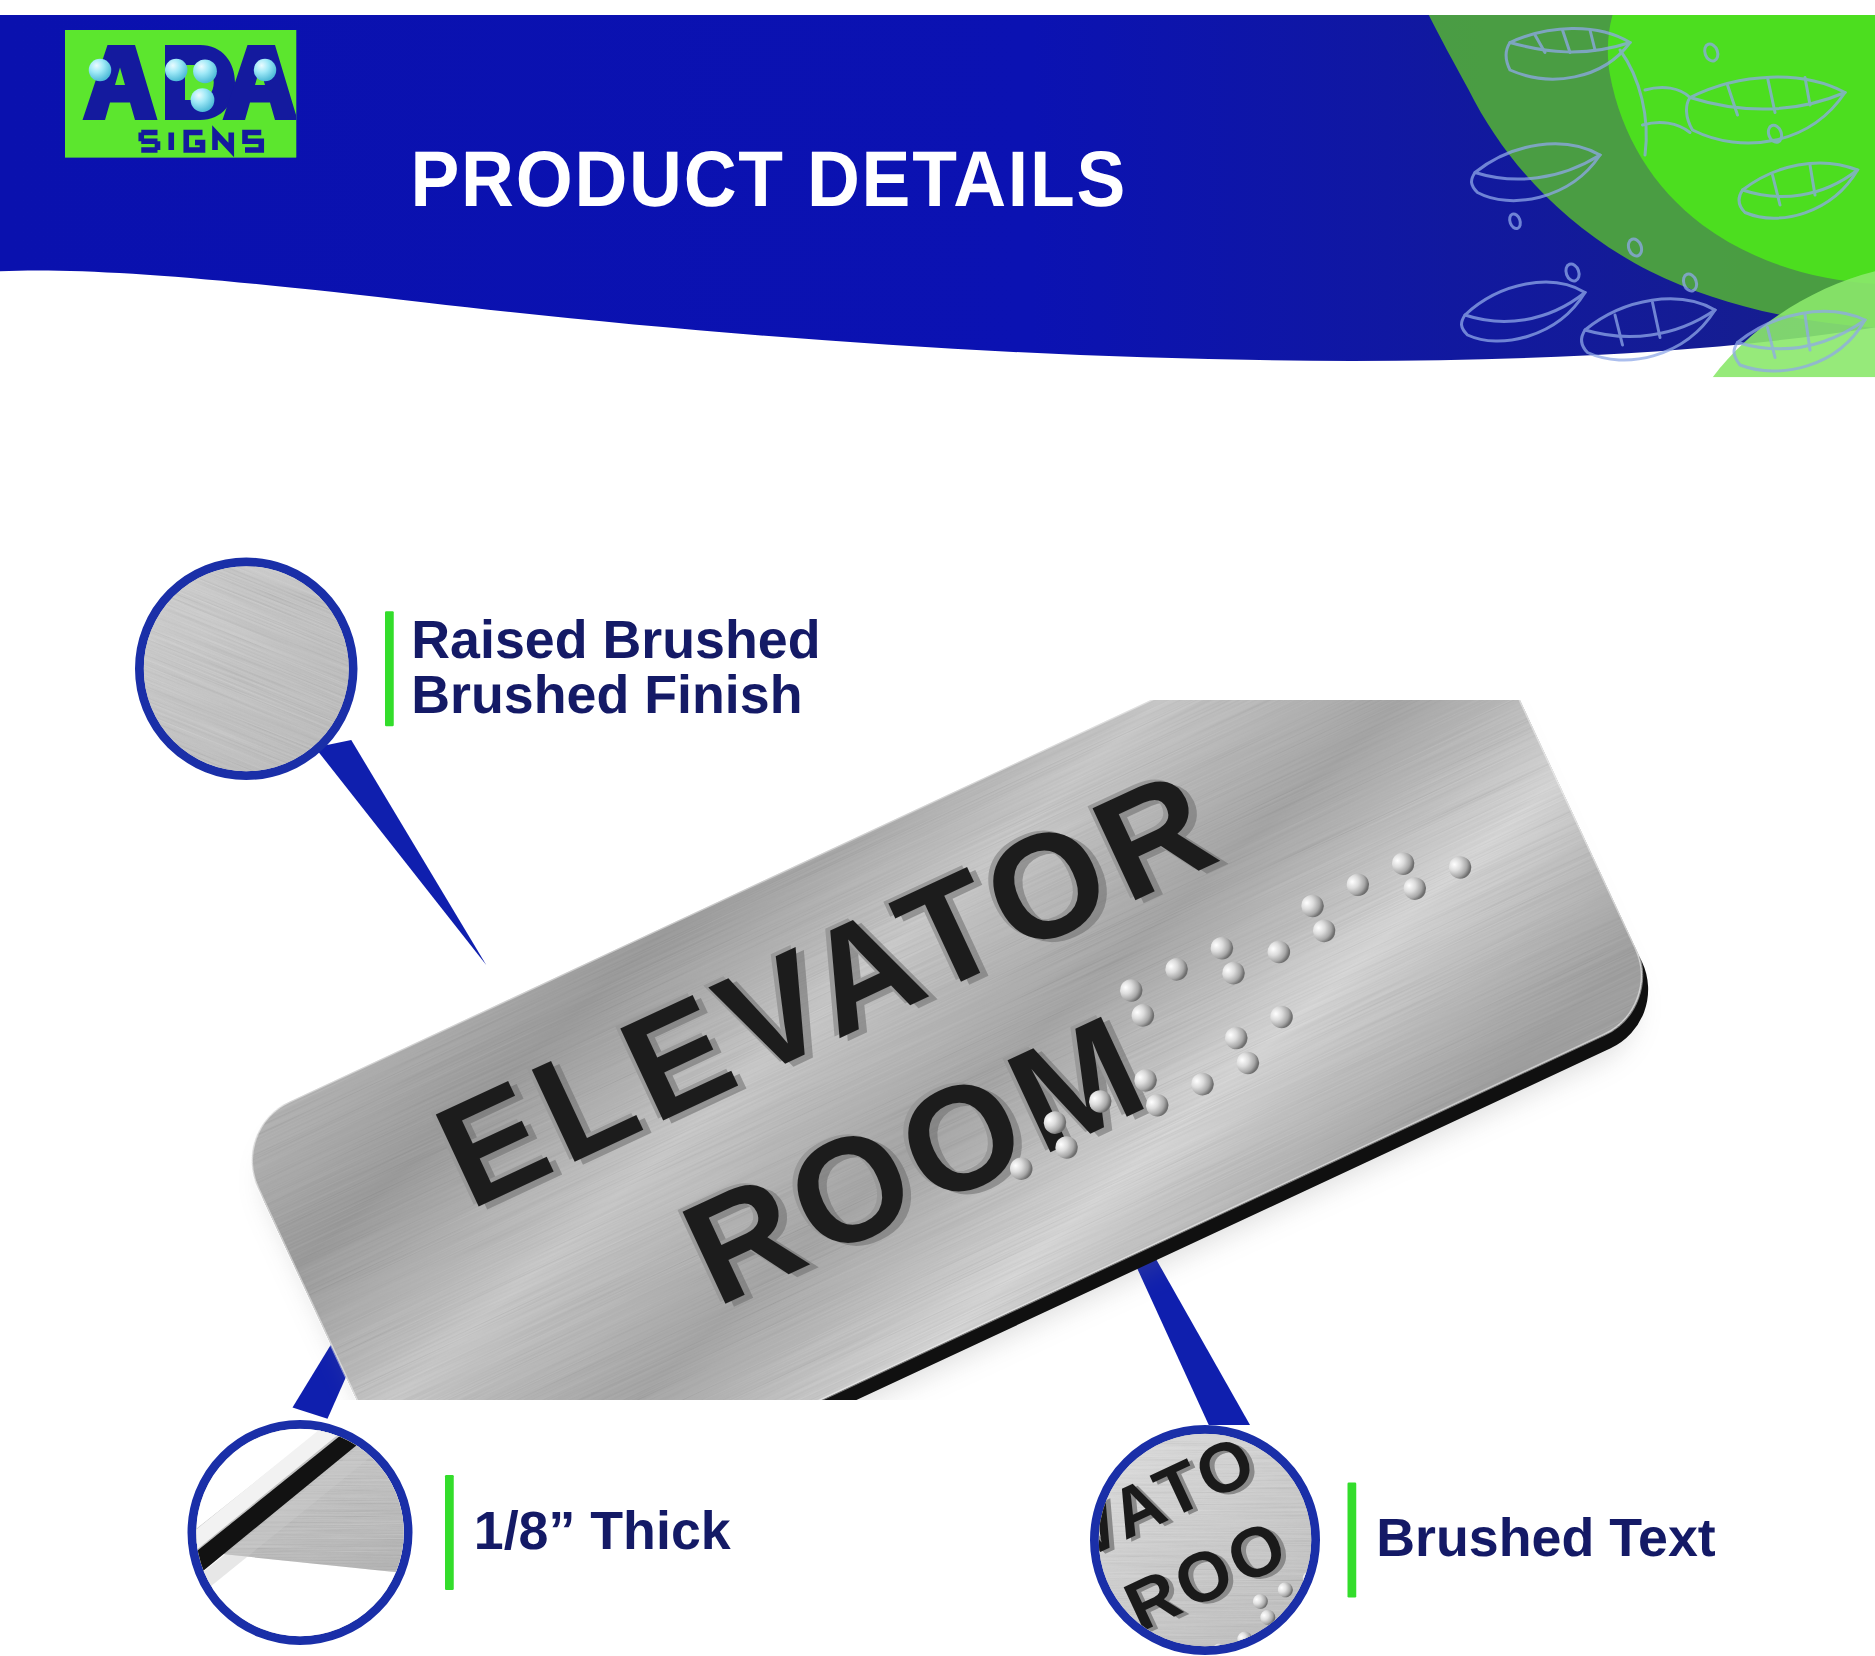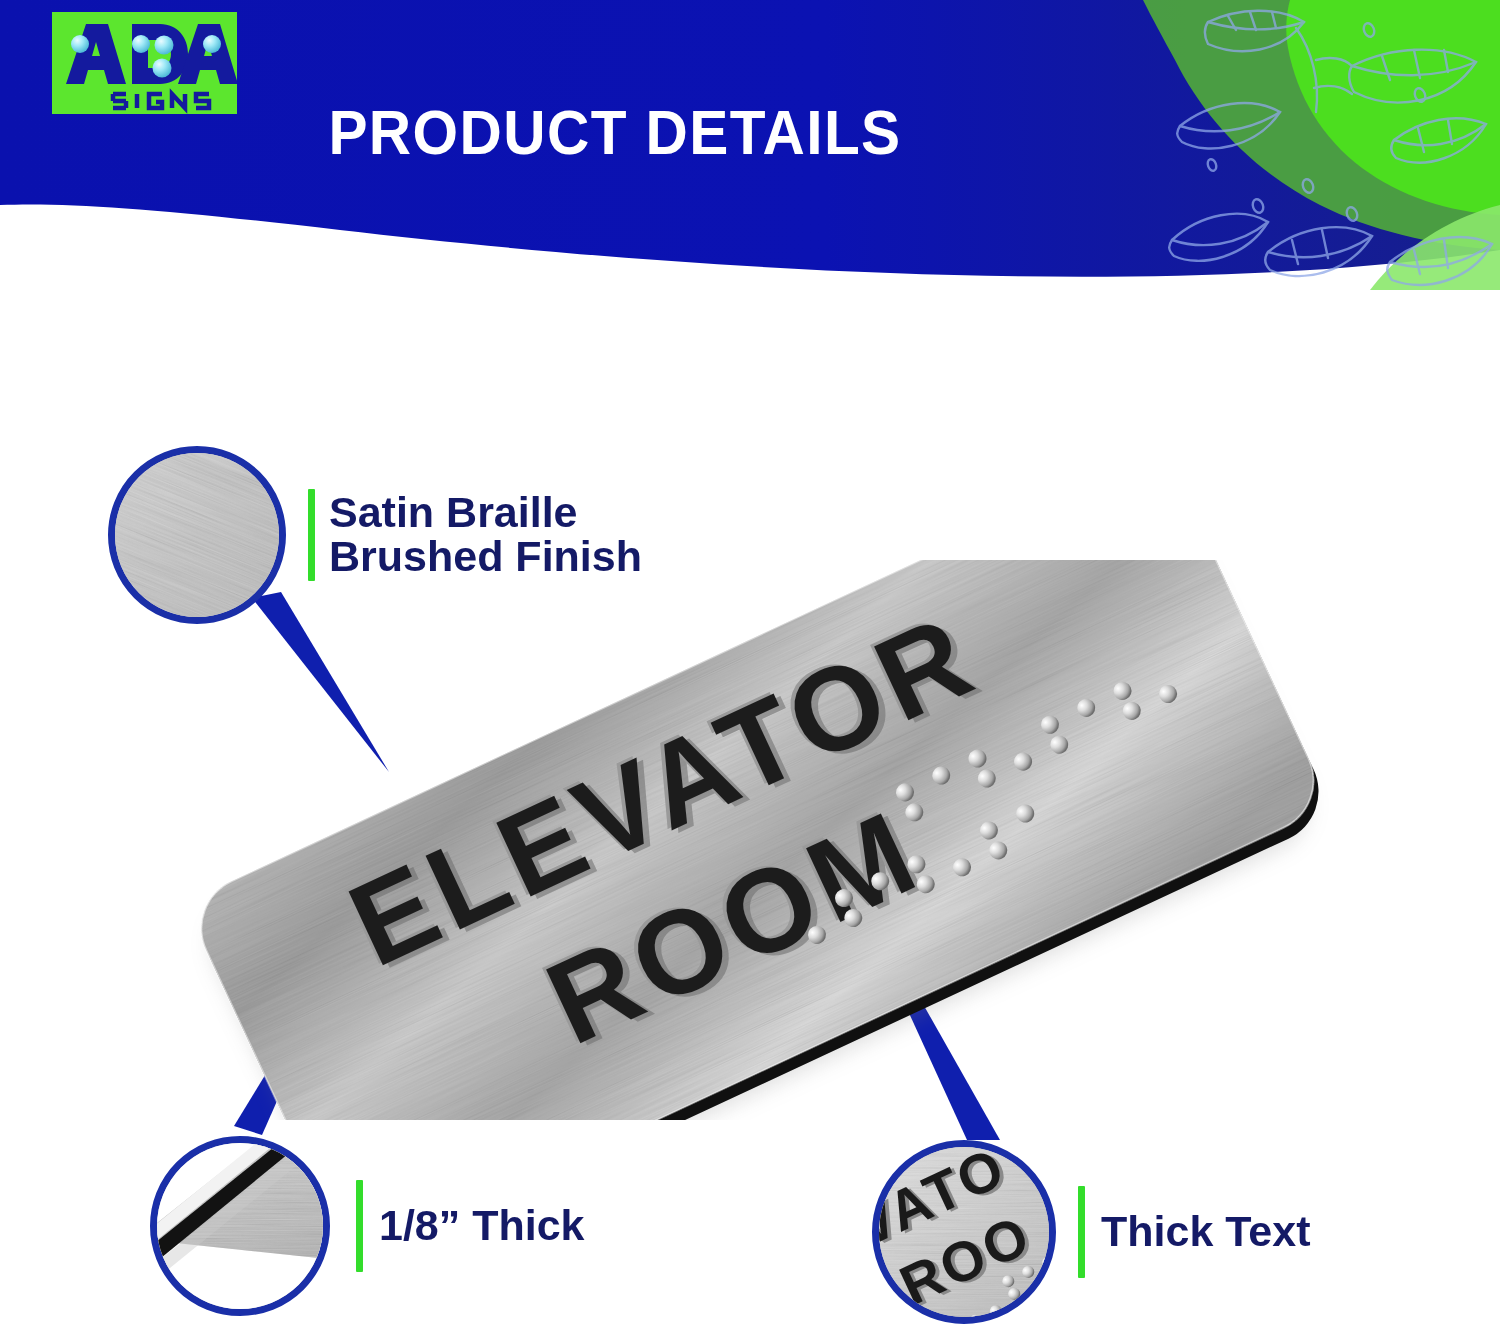--- a/index.html
+++ b/index.html
@@ -5,21 +5,21 @@
   html,body{margin:0;padding:0;}
   body{
     width:1500px;height:1325px;
     background:#ffffff;
     font-family:"Liberation Sans", sans-serif;
     overflow:hidden;position:relative;
   }
   .stage{position:absolute;inset:0;width:1500px;height:1325px;overflow:hidden;background:#fff;}
 
   
-  .header{position:absolute;left:0;top:0;width:1500px;height:290px;overflow:hidden;}
+  .header{position:absolute;left:0;top:12px;width:1500px;height:290px;overflow:hidden;}
   .header-svg{position:absolute;left:0;top:0;}
   .logo{
     position:absolute;left:52px;top:12px;width:185px;height:102px;
     background:#5CE62E;border:0;
     display:block;
   }
   .logo-svg{position:absolute;left:0;top:0;}
   .page-title{
     position:absolute;left:0;top:96px;width:1230px;
     text-align:center;
@@ -309,21 +309,21 @@
           </filter>
         </defs>
         <rect width="178" height="178" fill="url(#swg1)"></rect>
         <g transform="rotate(22 89 89)">
           <rect x="-60" y="-60" width="300" height="300" fill="#9d9d9d" filter="url(#brush1)" opacity="0.85"></rect>
         </g>
       </svg>
     </div>
     <div class="sep"></div>
     <div class="ctext">
-      <span class="l">Satin Braille</span>
+      <span class="l">Raised Brushed</span>
       <span class="l">Brushed Finish</span>
     </div>
   </div>
 
   <div class="callout" id="callout-thickness">
     <div class="bubble">
       <svg class="tex" width="180" height="180" viewBox="0 0 180 180">
         <defs>
           <linearGradient id="swg2" x1="0" y1="0" x2="0.6" y2="1">
             <stop offset="0%" stop-color="#d8d8d8"></stop>
@@ -402,17 +402,17 @@
               <circle cx="62" cy="182" r="6"></circle>
             <circle cx="84" cy="168" r="6"></circle>
             <circle cx="174" cy="132" r="6"></circle>
               <circle cx="174" cy="146" r="6"></circle>
           </g>
         </g>
       </svg>
     </div>
     <div class="sep"></div>
     <div class="ctext">
-      <span class="l">Thick Text</span>
+      <span class="l">Brushed Text</span>
     </div>
   </div>
 
 </div>
 
 </body></html>

